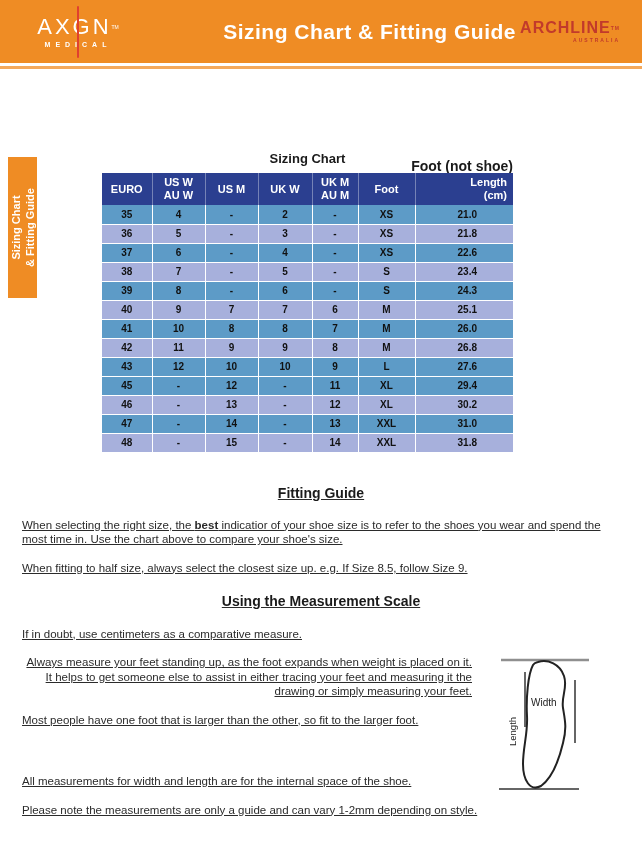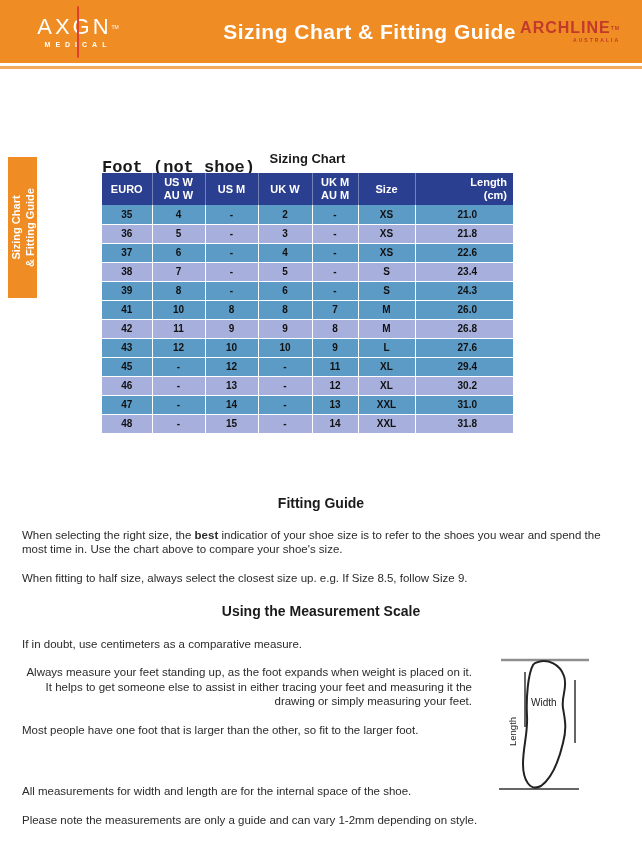--- a/index.html
+++ b/index.html
@@ -45,21 +45,21 @@
     color:#fff; font-size:11px; font-weight:700; text-align:center; line-height:14px;
     padding-top:1px;
   }
   
   .chart-title {
     position:absolute; top:151px; left:102px; width:411px;
     text-align:center; font-size:13px; font-weight:700; color:#1a1a1a;
   }
   .foot-note {
     position:absolute; top:158px; left:102px; width:411px;
-    font-size:17px; font-weight:700; color:#1a1a1a;font-family:Liberation Mono, monospace;
+    text-align:right; font-size:14px; font-weight:700; color:#1a1a1a;
   }
   table.sizing {
     position:absolute; top:173px; left:102px; width:411px;
     border-collapse:collapse; table-layout:fixed;
   }
   table.sizing th {
     background:#2B3F90; color:#fff; font-size:11px; font-weight:700;
     height:32px; text-align:center; vertical-align:middle; line-height:13px;
     border-right:1px solid rgba(255,255,255,.35);
   }
@@ -68,22 +68,22 @@
     font-size:10px; font-weight:700; color:#111; text-align:center;
     height:19px; border-right:1px solid #fff; border-bottom:1px solid #fff;
   }
   table.sizing td:last-child { text-align:right; padding-right:36px; border-right:none; }
   tr.row-dark td { background:#5D9BC7;margin-left:28px; }
   tr.row-light td { background:#A7B0DC; }
   .col-euro{width:50px}.col-usw{width:53px}.col-usm{width:53px}.col-ukw{width:54px}
   .col-ukm{width:46px}.col-size{width:57px}.col-len{width:98px}
   
   .content {
-    position:absolute; top:496px; left:22px; width:598px;
-    font-size:11.5px; line-height:14.5px; color:#2b2b2b;
+    position:absolute; top:486px; left:22px; width:598px;
+    font-size:11.5px; line-height:14.5px; color:#2b2b2b;text-decoration:underline;
   }
   .content h3 { font-size:14px; font-weight:700; color:#1a1a1a; text-align:center; }
   .content .h-fit { margin-bottom:17px; }
   .content .h-meas { margin-top:19px; margin-bottom:18px; }
   .content p { margin-top:14px; }
   .content p.first { margin-top:8px; }
   .p-narrow { width:450px;text-align:right; }
   .p-note { width:468px; }
   .gap-large { margin-top:47px !important; }
   
@@ -142,21 +142,21 @@
             <div>US M</div>
           </th>
           <th>
             <div>UK W</div>
           </th>
           <th>
             <div>UK M</div>
             <div>AU M</div>
           </th>
           <th>
-            <div>Size</div>
+            <div>Foot</div>
           </th>
           <th>
             <div>Length</div>
             <div>(cm)</div>
           </th>
         </tr>
       </thead>
     <tbody>
         <tr class="row-dark">
           <td>35</td>
@@ -195,20 +195,29 @@
           <td>23.4</td>
         </tr>
         <tr class="row-dark">
           <td>39</td>
           <td>8</td>
           <td>-</td>
           <td>6</td>
           <td>-</td>
           <td>S</td>
           <td>24.3</td>
+        </tr>
+        <tr class="row-light">
+          <td>40</td>
+          <td>9</td>
+          <td>7</td>
+          <td>7</td>
+          <td>6</td>
+          <td>M</td>
+          <td>25.1</td>
         </tr>
         <tr class="row-dark">
           <td>41</td>
           <td>10</td>
           <td>8</td>
           <td>8</td>
           <td>7</td>
           <td>M</td>
           <td>26.0</td>
         </tr>

